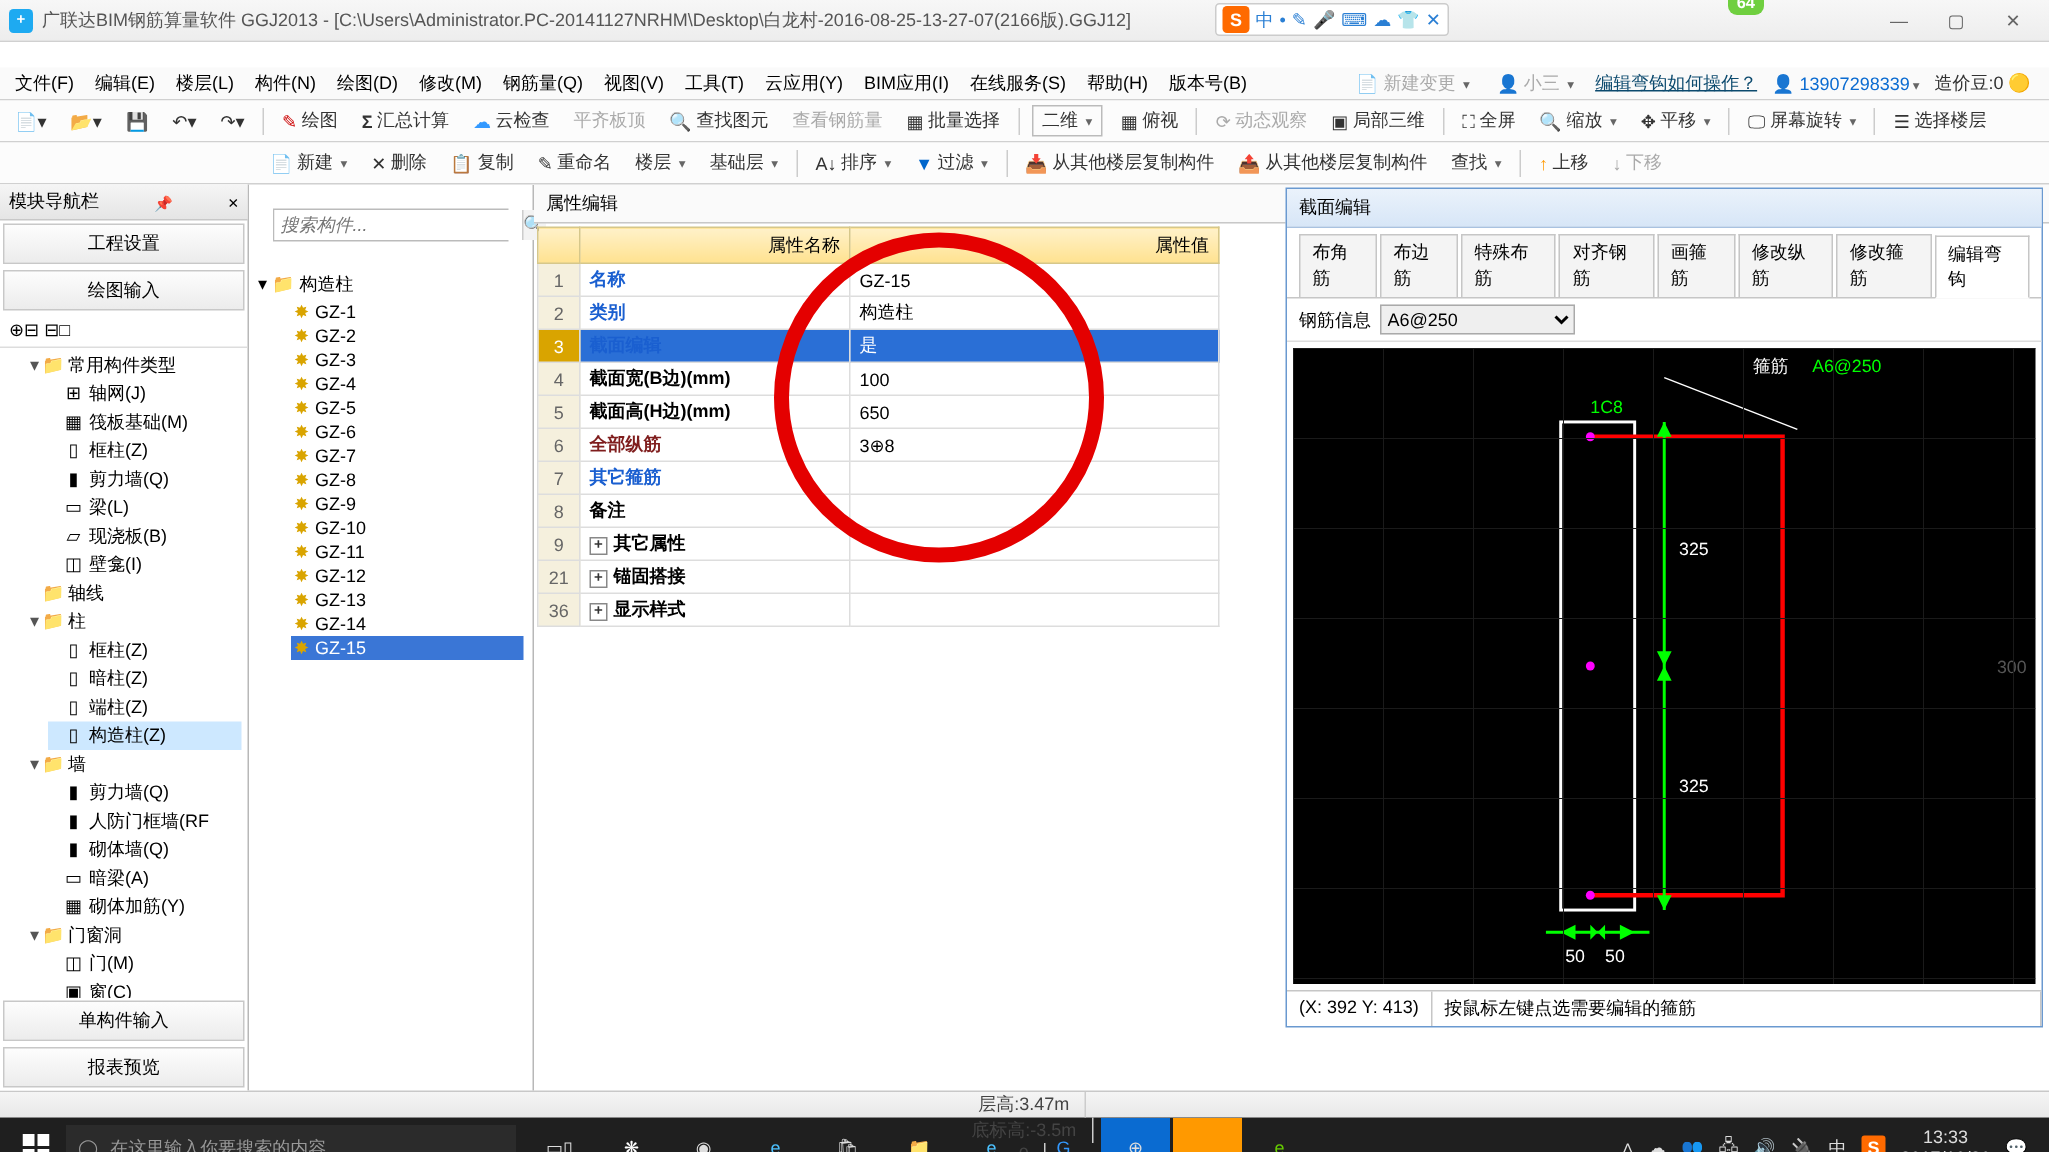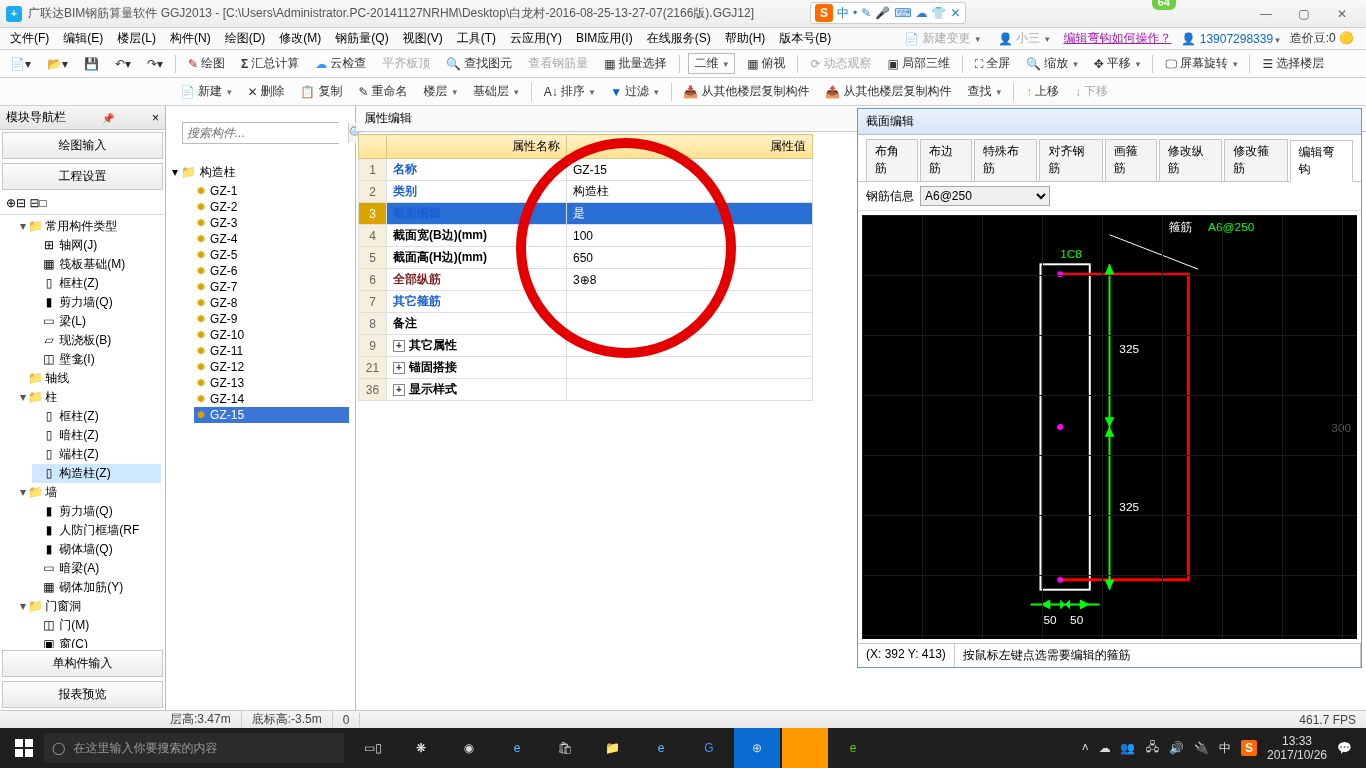--- a/index.html
+++ b/index.html
@@ -11,24 +11,24 @@
 .titlebar .title { color:#555; flex: 0 0 auto; }
 .titlebar .spacer { flex:1; }
 .titlebar .winctl { display:flex; gap:10px; color:#666; padding-right:4px; }
 .titlebar .winctl span { width:28px; text-align:center; cursor:pointer; }
 .badge64 { position:absolute; top:-6px; right:190px; background:#6fcf3f; color:#fff; padding:2px 6px; border-radius:0 0 6px 6px; font-weight:bold; font-size:11px; }
 .ime-bar { position:absolute; top:2px; left:810px; background:#fff; border:1px solid #ccc; border-radius:3px; display:flex; align-items:center; padding:1px 4px; gap:4px; }
 .ime-bar .s-ico { background:#ff6a00; color:#fff; width:18px; height:18px; border-radius:3px; display:flex;align-items:center;justify-content:center;font-weight:bold; }
 .ime-bar span { color:#2a7fd4; }
 
 
-.menubar { height: 22px; border-bottom:1px solid #d0d0d0; display:flex; align-items:center; padding:0 4px; gap:2px; background:#fafafa;}
+.menubar { height: 22px; border-bottom:1px solid #d0d0d0; display:flex; align-items:center; padding:0 4px; gap:2px; background:#fafafa;margin-top:17px;}
 .menubar .mi { padding:2px 6px; cursor:pointer; }
 .menubar .right { margin-left:auto; display:flex; align-items:center; gap:10px; padding-right:8px;}
-.menubar .link { color:#a21caf; text-decoration:underline; }
+.menubar .link { color:#0c4a6e; text-decoration:underline; }
 .menubar .acct { color:#0a6bd1; }
 .menubar .credits { color:#333; }
 
 
 .toolbar { height: 28px; border-bottom:1px solid #d0d0d0; display:flex; align-items:center; padding:0 6px; gap:8px; background:#fcfcfc;}
 .toolbar .sep { width:1px; height:18px; background:#ccc; }
 .tb-btn { display:flex; align-items:center; gap:3px; padding:2px 4px; cursor:pointer; color:#333; white-space:nowrap; }
 .dd::after { content:"▾"; font-size:9px; color:#666; margin-left:2px;}
 
 
@@ -78,21 +78,21 @@
 .sected .tab { padding:3px 8px; border:1px solid #c6c6c6; border-bottom:none; background:#f4f4f4; cursor:pointer; }
 .sected .tab.act { background:#fff; border-bottom:1px solid #fff; position:relative; top:1px;}
 .sected .infobar { padding:4px 8px; display:flex; align-items:center; gap:6px; border-bottom:1px solid #ddd;}
 .sected .infobar select { width:130px; height:20px; border:1px solid #aaa;}
 .canvas { flex:1; background:#000; margin:4px; position:relative; overflow:hidden;}
 .canvas .grid { position:absolute; inset:0; background-image:linear-gradient(#1a1a1a 1px,transparent 1px),linear-gradient(90deg,#1a1a1a 1px,transparent 1px); background-size:60px 60px;}
 .sected .status { display:flex; border-top:1px solid #c6c6c6; font-size:11px;}
 .sected .status div { padding:3px 8px; border-right:1px solid #c6c6c6;}
 
 
-.statusbar { height:18px; background:linear-gradient(#f5f5f5,#e8e8e8); border-top:1px solid #c8c8c8; display:flex; align-items:center; font-size:11px; color:#444;}
+.statusbar { height:18px; background:linear-gradient(#f5f5f5,#e8e8e8); border-top:1px solid #c8c8c8; display:flex; align-items:center; font-size:11px; color:#444;flex-direction:column;}
 .statusbar .cell { padding:0 10px; border-right:1px solid #ccc;}
 .statusbar .fps { margin-left:auto; padding:0 10px;}
 
 
 .taskbar { height:40px; background:#1f1f1f; display:flex; align-items:center; color:#ddd; padding:0 4px;}
 .taskbar .start { width:40px; height:40px; display:flex;align-items:center;justify-content:center; }
 .taskbar .search { flex:0 0 300px; height:30px; background:#2b2b2b; display:flex; align-items:center; padding:0 8px; color:#999; gap:8px; border-radius:0;}
 .taskbar .apps { display:flex; gap:2px; margin-left:6px;}
 .taskbar .apps .ap { width:46px; height:40px; display:flex;align-items:center;justify-content:center; cursor:pointer;}
 .taskbar .tray { margin-left:auto; display:flex; align-items:center; gap:10px; padding-right:10px;}
@@ -233,22 +233,22 @@
 </div>
 
 <div class="main">
 
   <div class="navpanel">
     <div class="hdr">
         <span>模块导航栏</span>
         <span class="pin"></span>
         <span>×</span>
       </div>
+    <div class="sect-btn">工程设置</div>
     <div class="sect-btn">绘图输入</div>
-    <div class="sect-btn">工程设置</div>
     <div class="toolstrip">
       <span>⊕⊟</span>
       <span>⊟□</span>
     </div>
     <div class="tree">
       <ul id="navtree">
           <li><span class="exp">▾</span><span class="fico">📁</span> 常用构件类型</li>
           <ul>
             <li><span class="exp"></span><span class="fico">⊞</span> 轴网(J)</li>
             <li><span class="exp"></span><span class="fico">▦</span> 筏板基础(M)</li>

